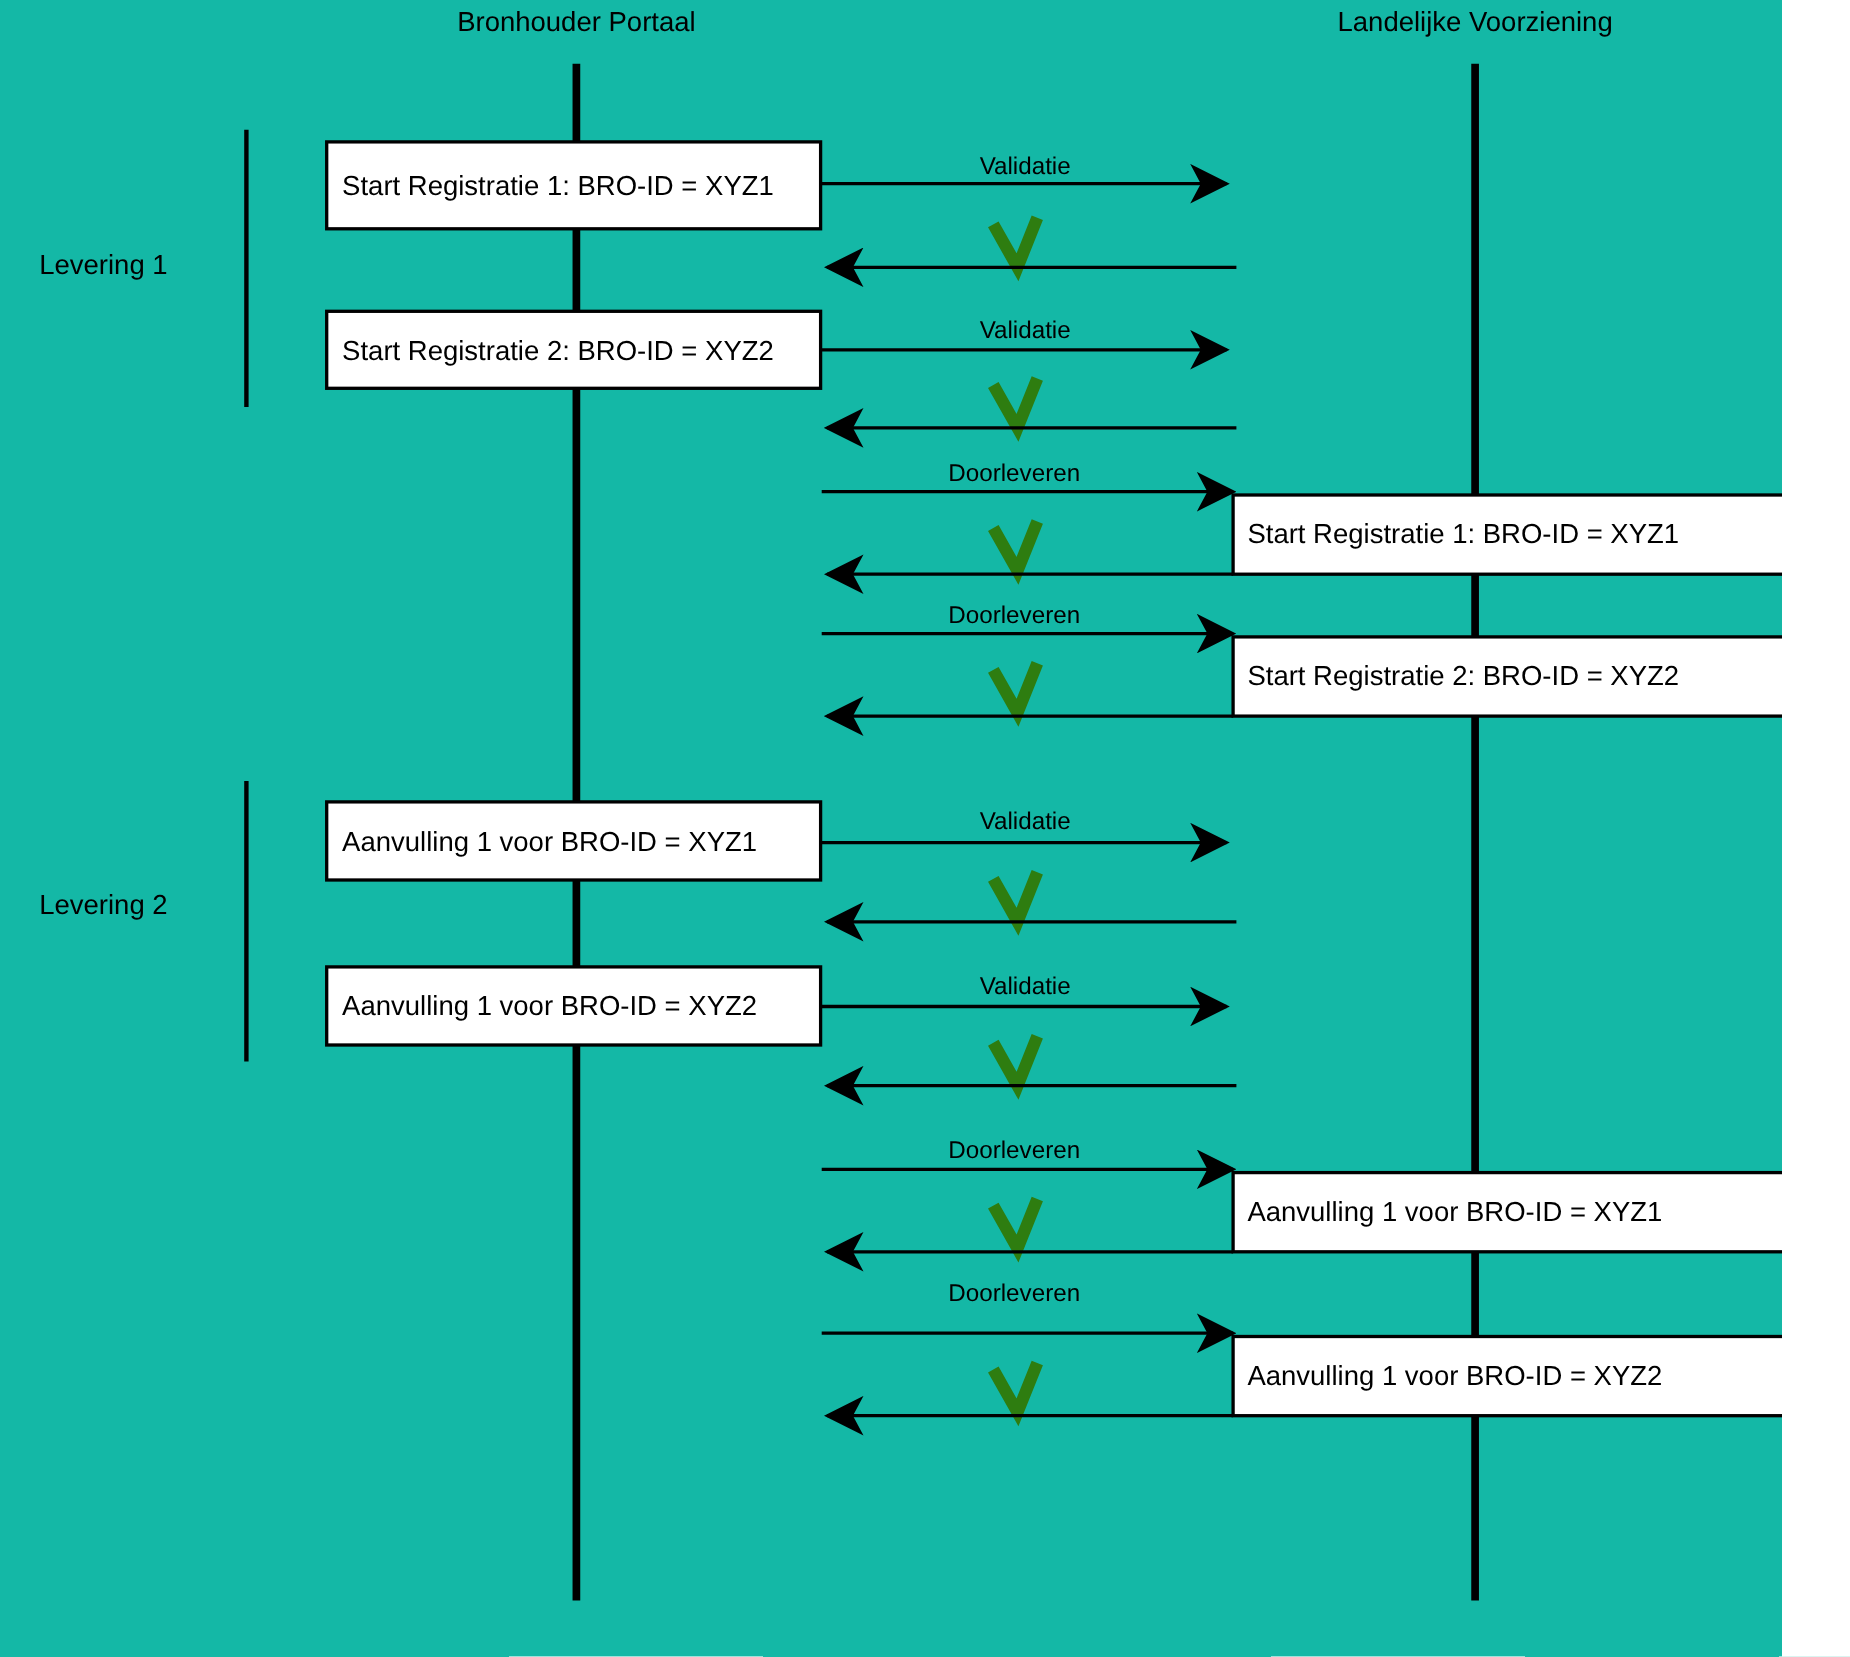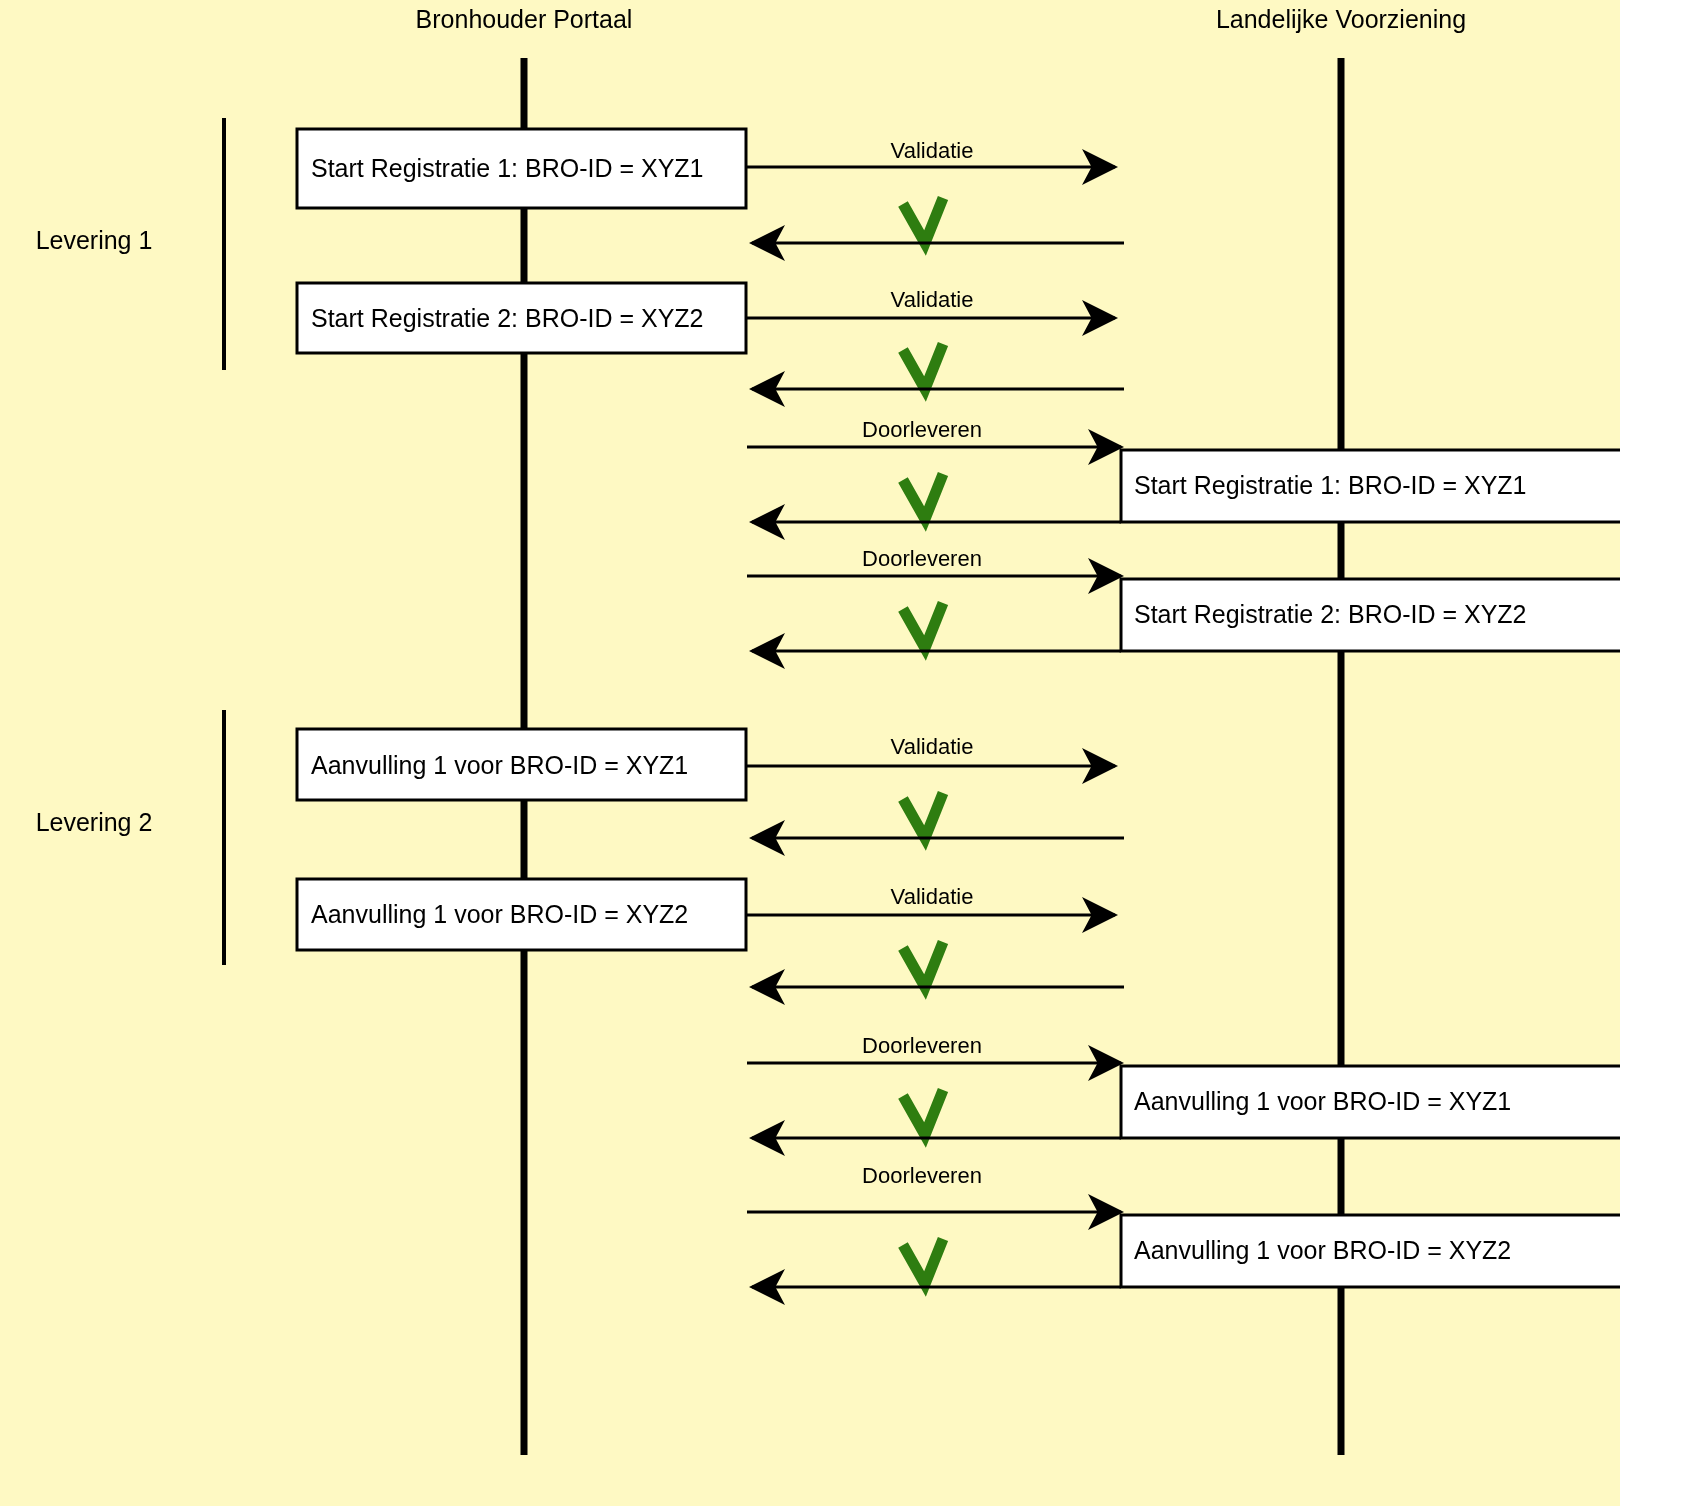--- a/index.html
+++ b/index.html
@@ -8,21 +8,21 @@
     padding: 0;
     background: #ffffff;
   }
   body {
     font-family: "Liberation Sans", sans-serif;
   }
   #diagram-root {
     position: relative;
     width: 1620px;
     height: 1506px;
-    background: #fef9c3;
+    background: #14b8a6;
     overflow: hidden;
   }
   svg.layer {
     position: absolute;
     top: 0;
     left: 0;
     width: 1682px;
     height: 1506px;
   }
   .lifeline-title {

